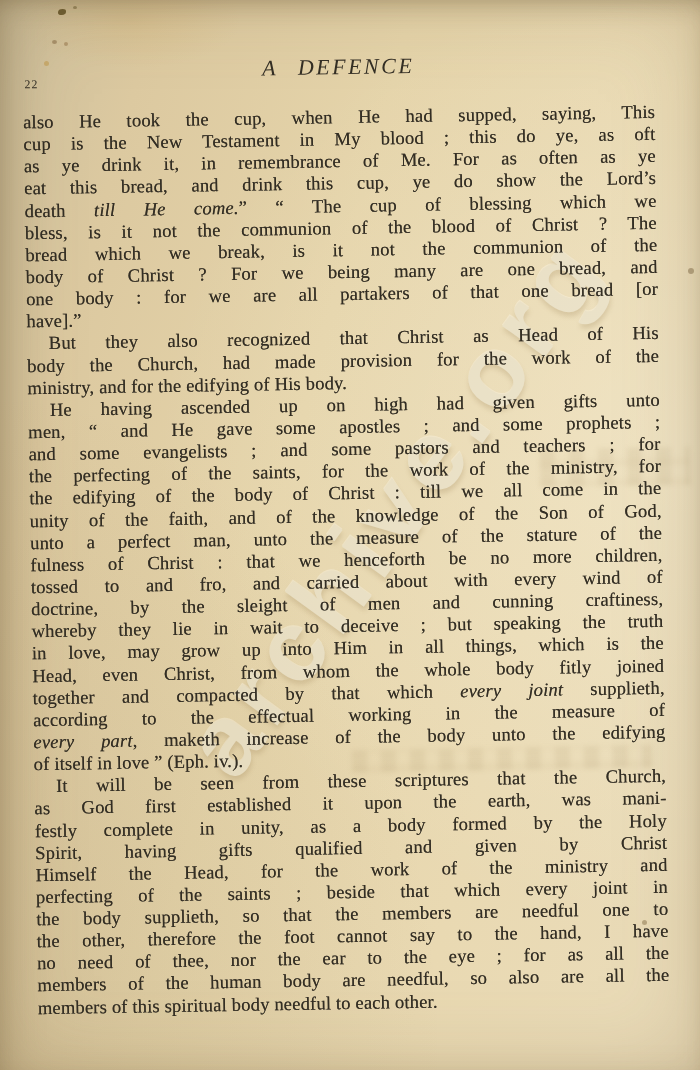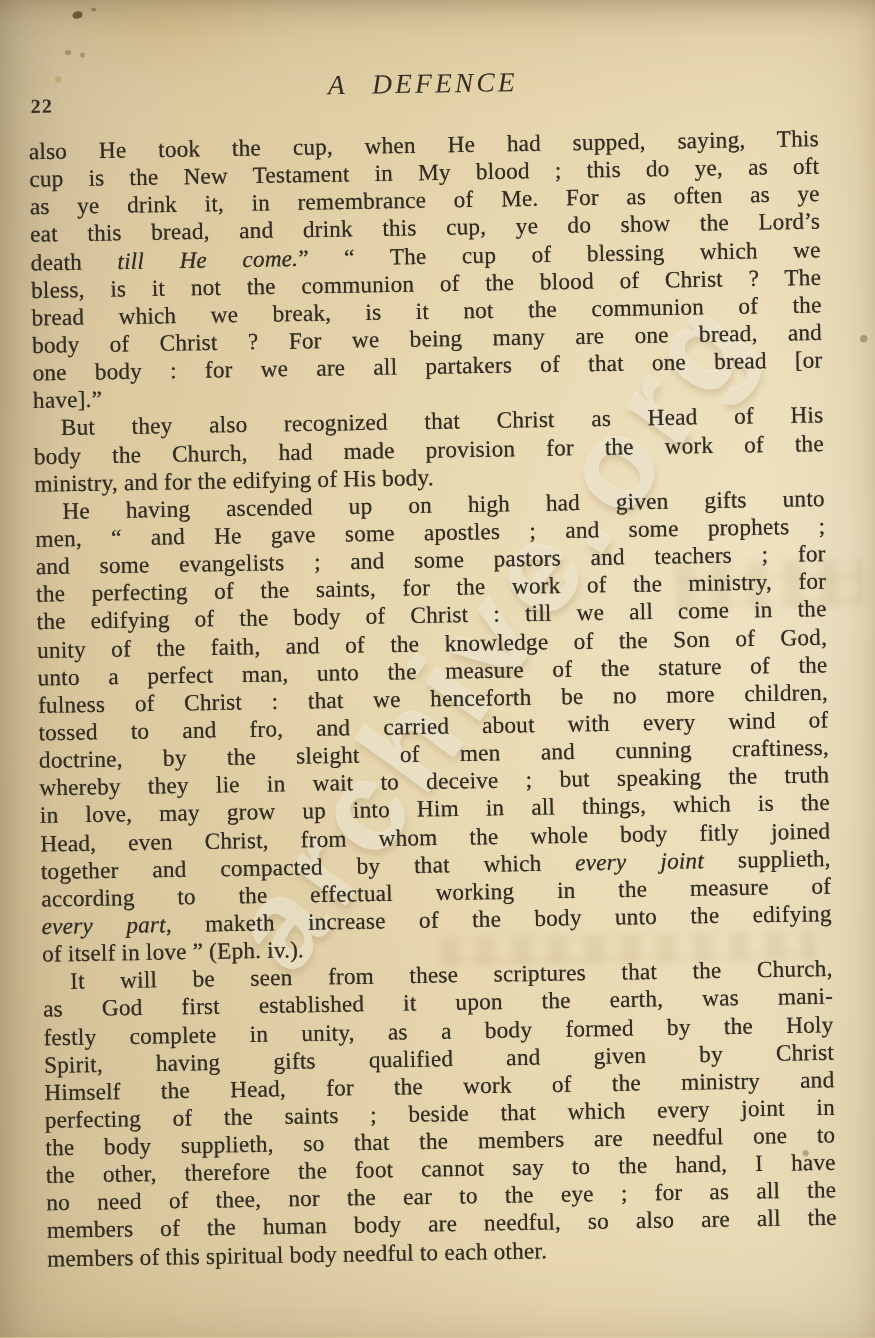--- a/index.html
+++ b/index.html
@@ -46,21 +46,21 @@
   .speck-2{left:73px;top:6px;width:4px;height:3px;background:#7d6b42;opacity:.7;}
   .speck-3{left:52px;top:40px;width:5px;height:4px;background:#8a6f4a;opacity:.6;}
   .speck-4{left:64px;top:42px;width:4px;height:4px;background:#95764c;opacity:.55;}
   .speck-5{left:44px;top:61px;width:5px;height:5px;background:#bd9340;opacity:.5;}
   .speck-6{left:642px;top:920px;width:5px;height:5px;background:#8f7a52;opacity:.55;}
   .speck-7{left:688px;top:268px;width:6px;height:6px;background:#7d6845;opacity:.5;}
   
   .scan{position:absolute;inset:0;z-index:2;transform:rotate(-0.95deg);transform-origin:50% 50%;}
   .pagenum{
     position:absolute;left:32px;top:72px;
-    font-size:16px;font-weight:bold;letter-spacing:1px;color:var(--ink);
+    font-size:12px;font-weight:normal;letter-spacing:1px;color:var(--ink);
   }
   .running-header{
     position:absolute;left:30px;top:54px;width:632px;text-align:center;
     font-style:italic;font-size:22px;letter-spacing:2.5px;word-spacing:12px;color:var(--ink);
   }
   .body-text{
     position:absolute;left:30px;top:106px;width:632px;
     font-size:18.6px;line-height:22.15px;color:var(--ink);
     text-shadow:0 0 .6px rgba(47,42,32,.75);
     letter-spacing:.15px;

